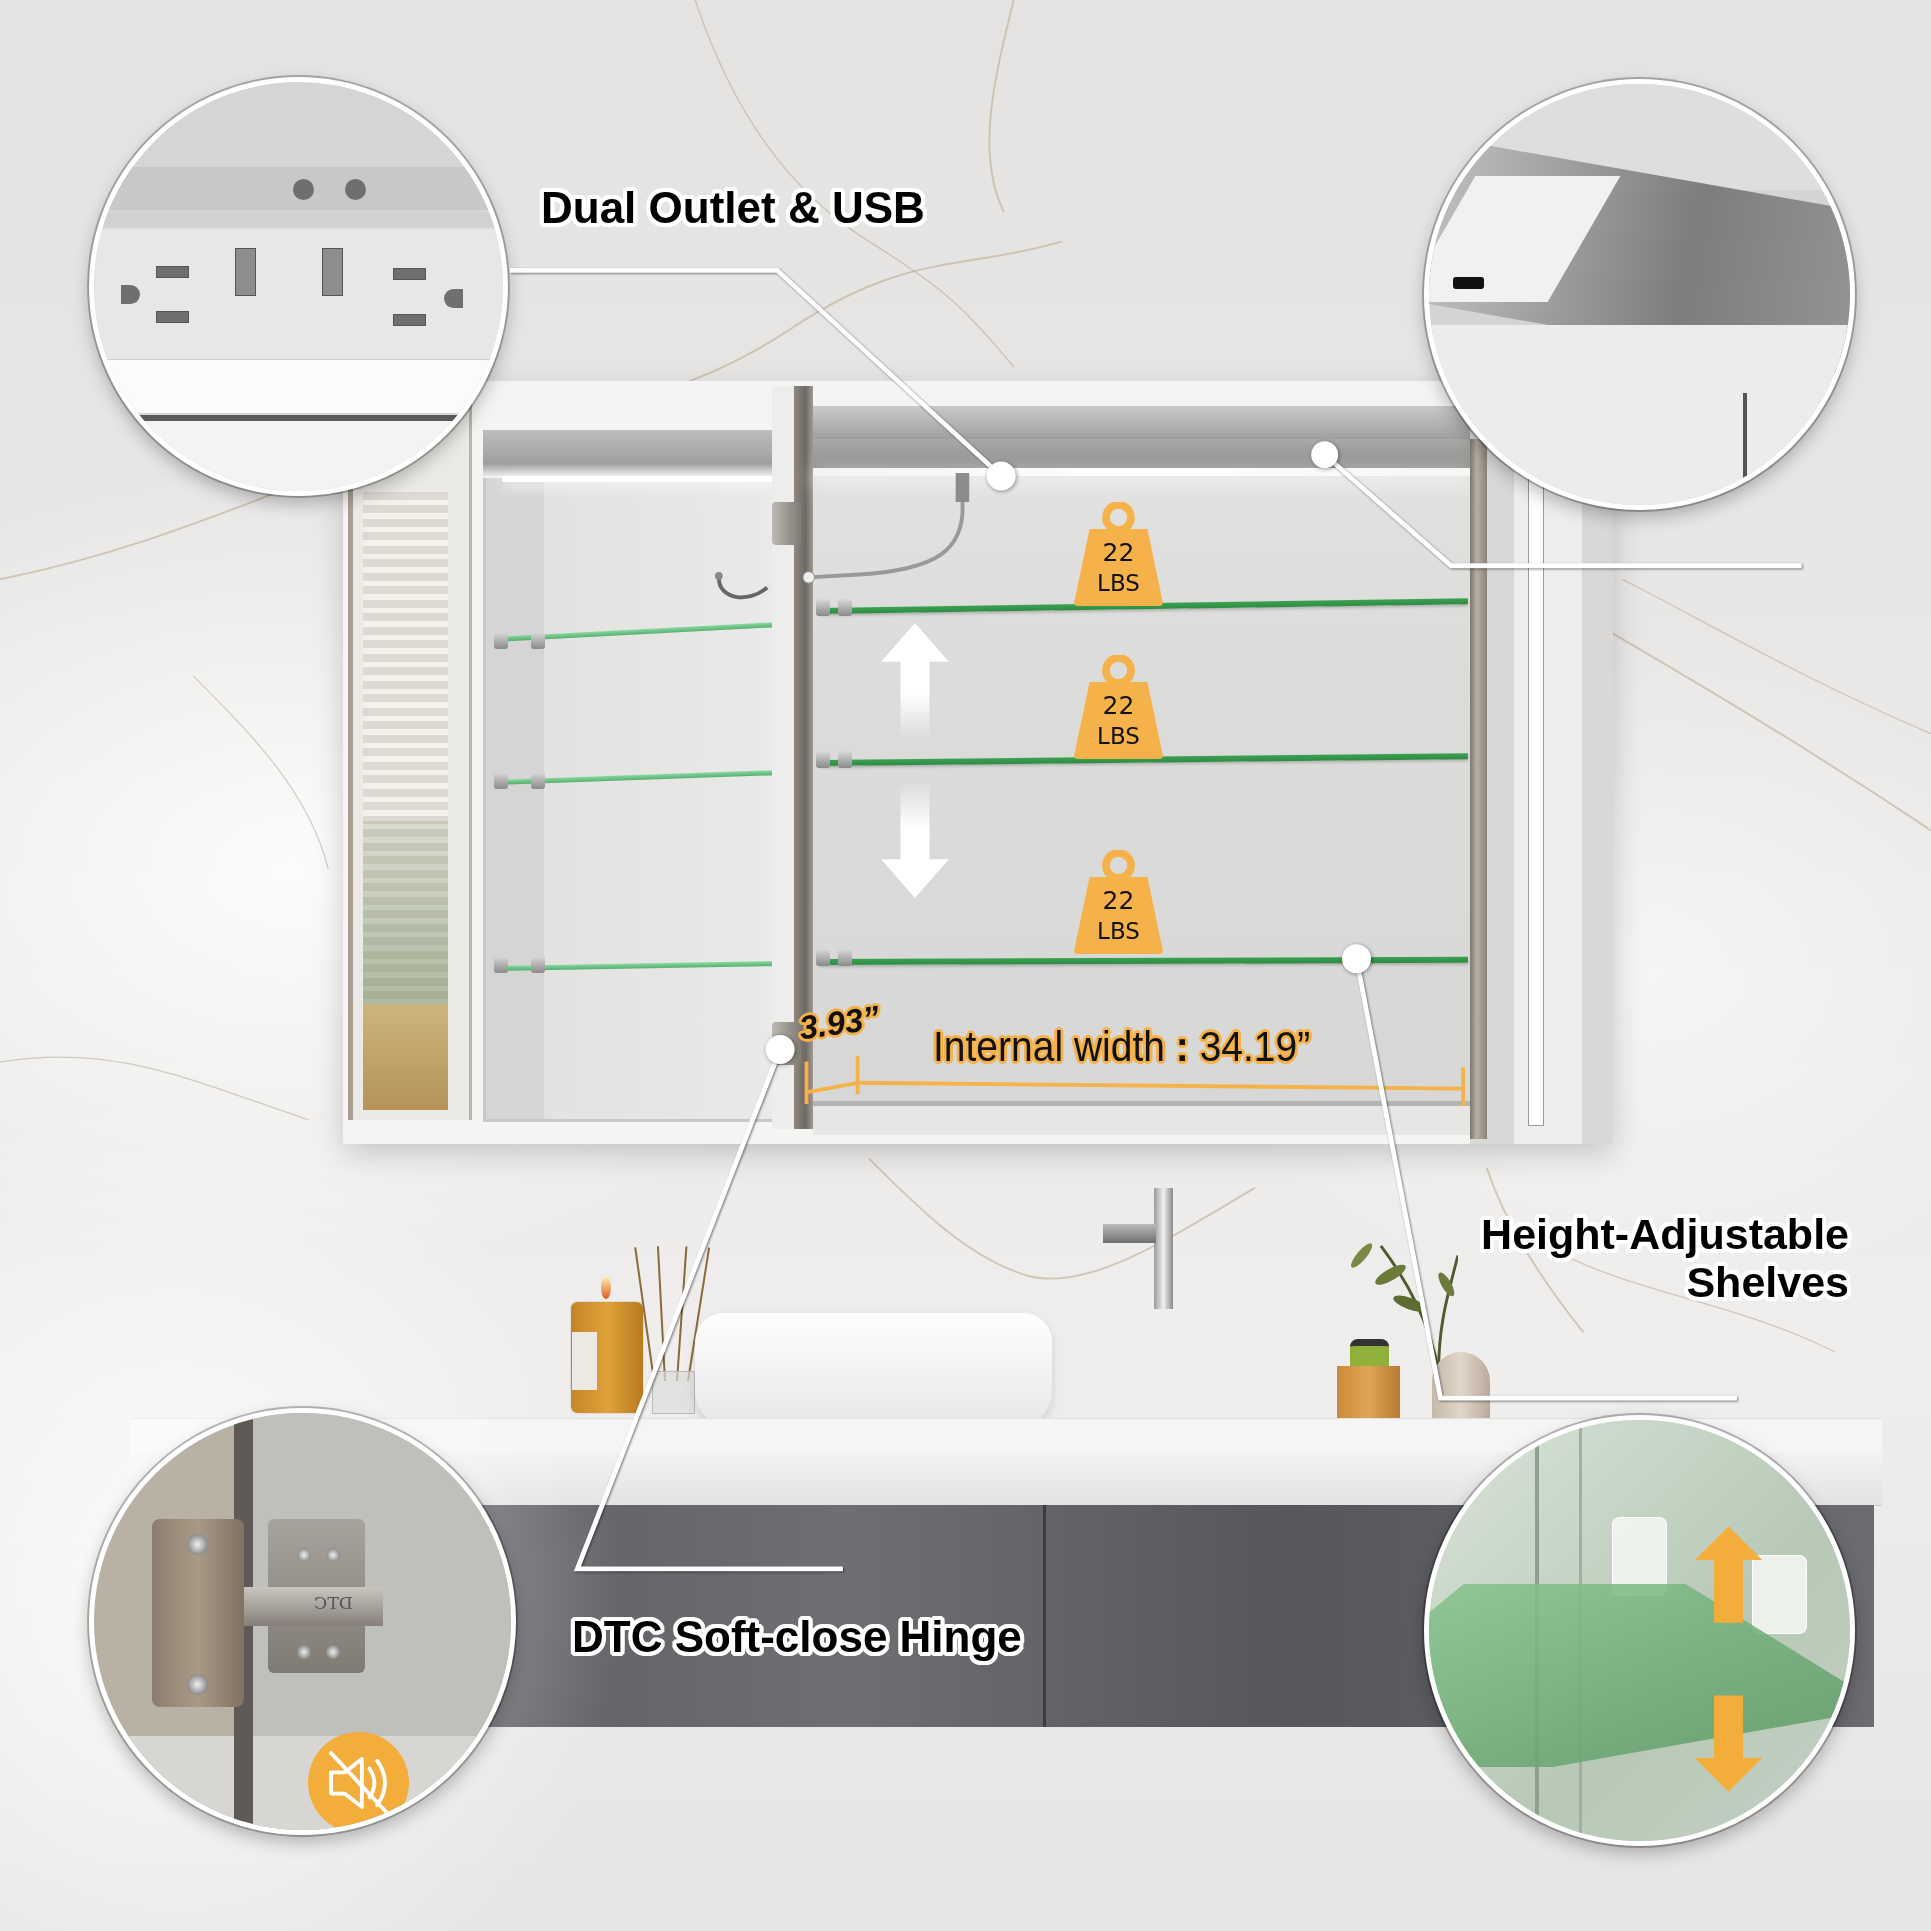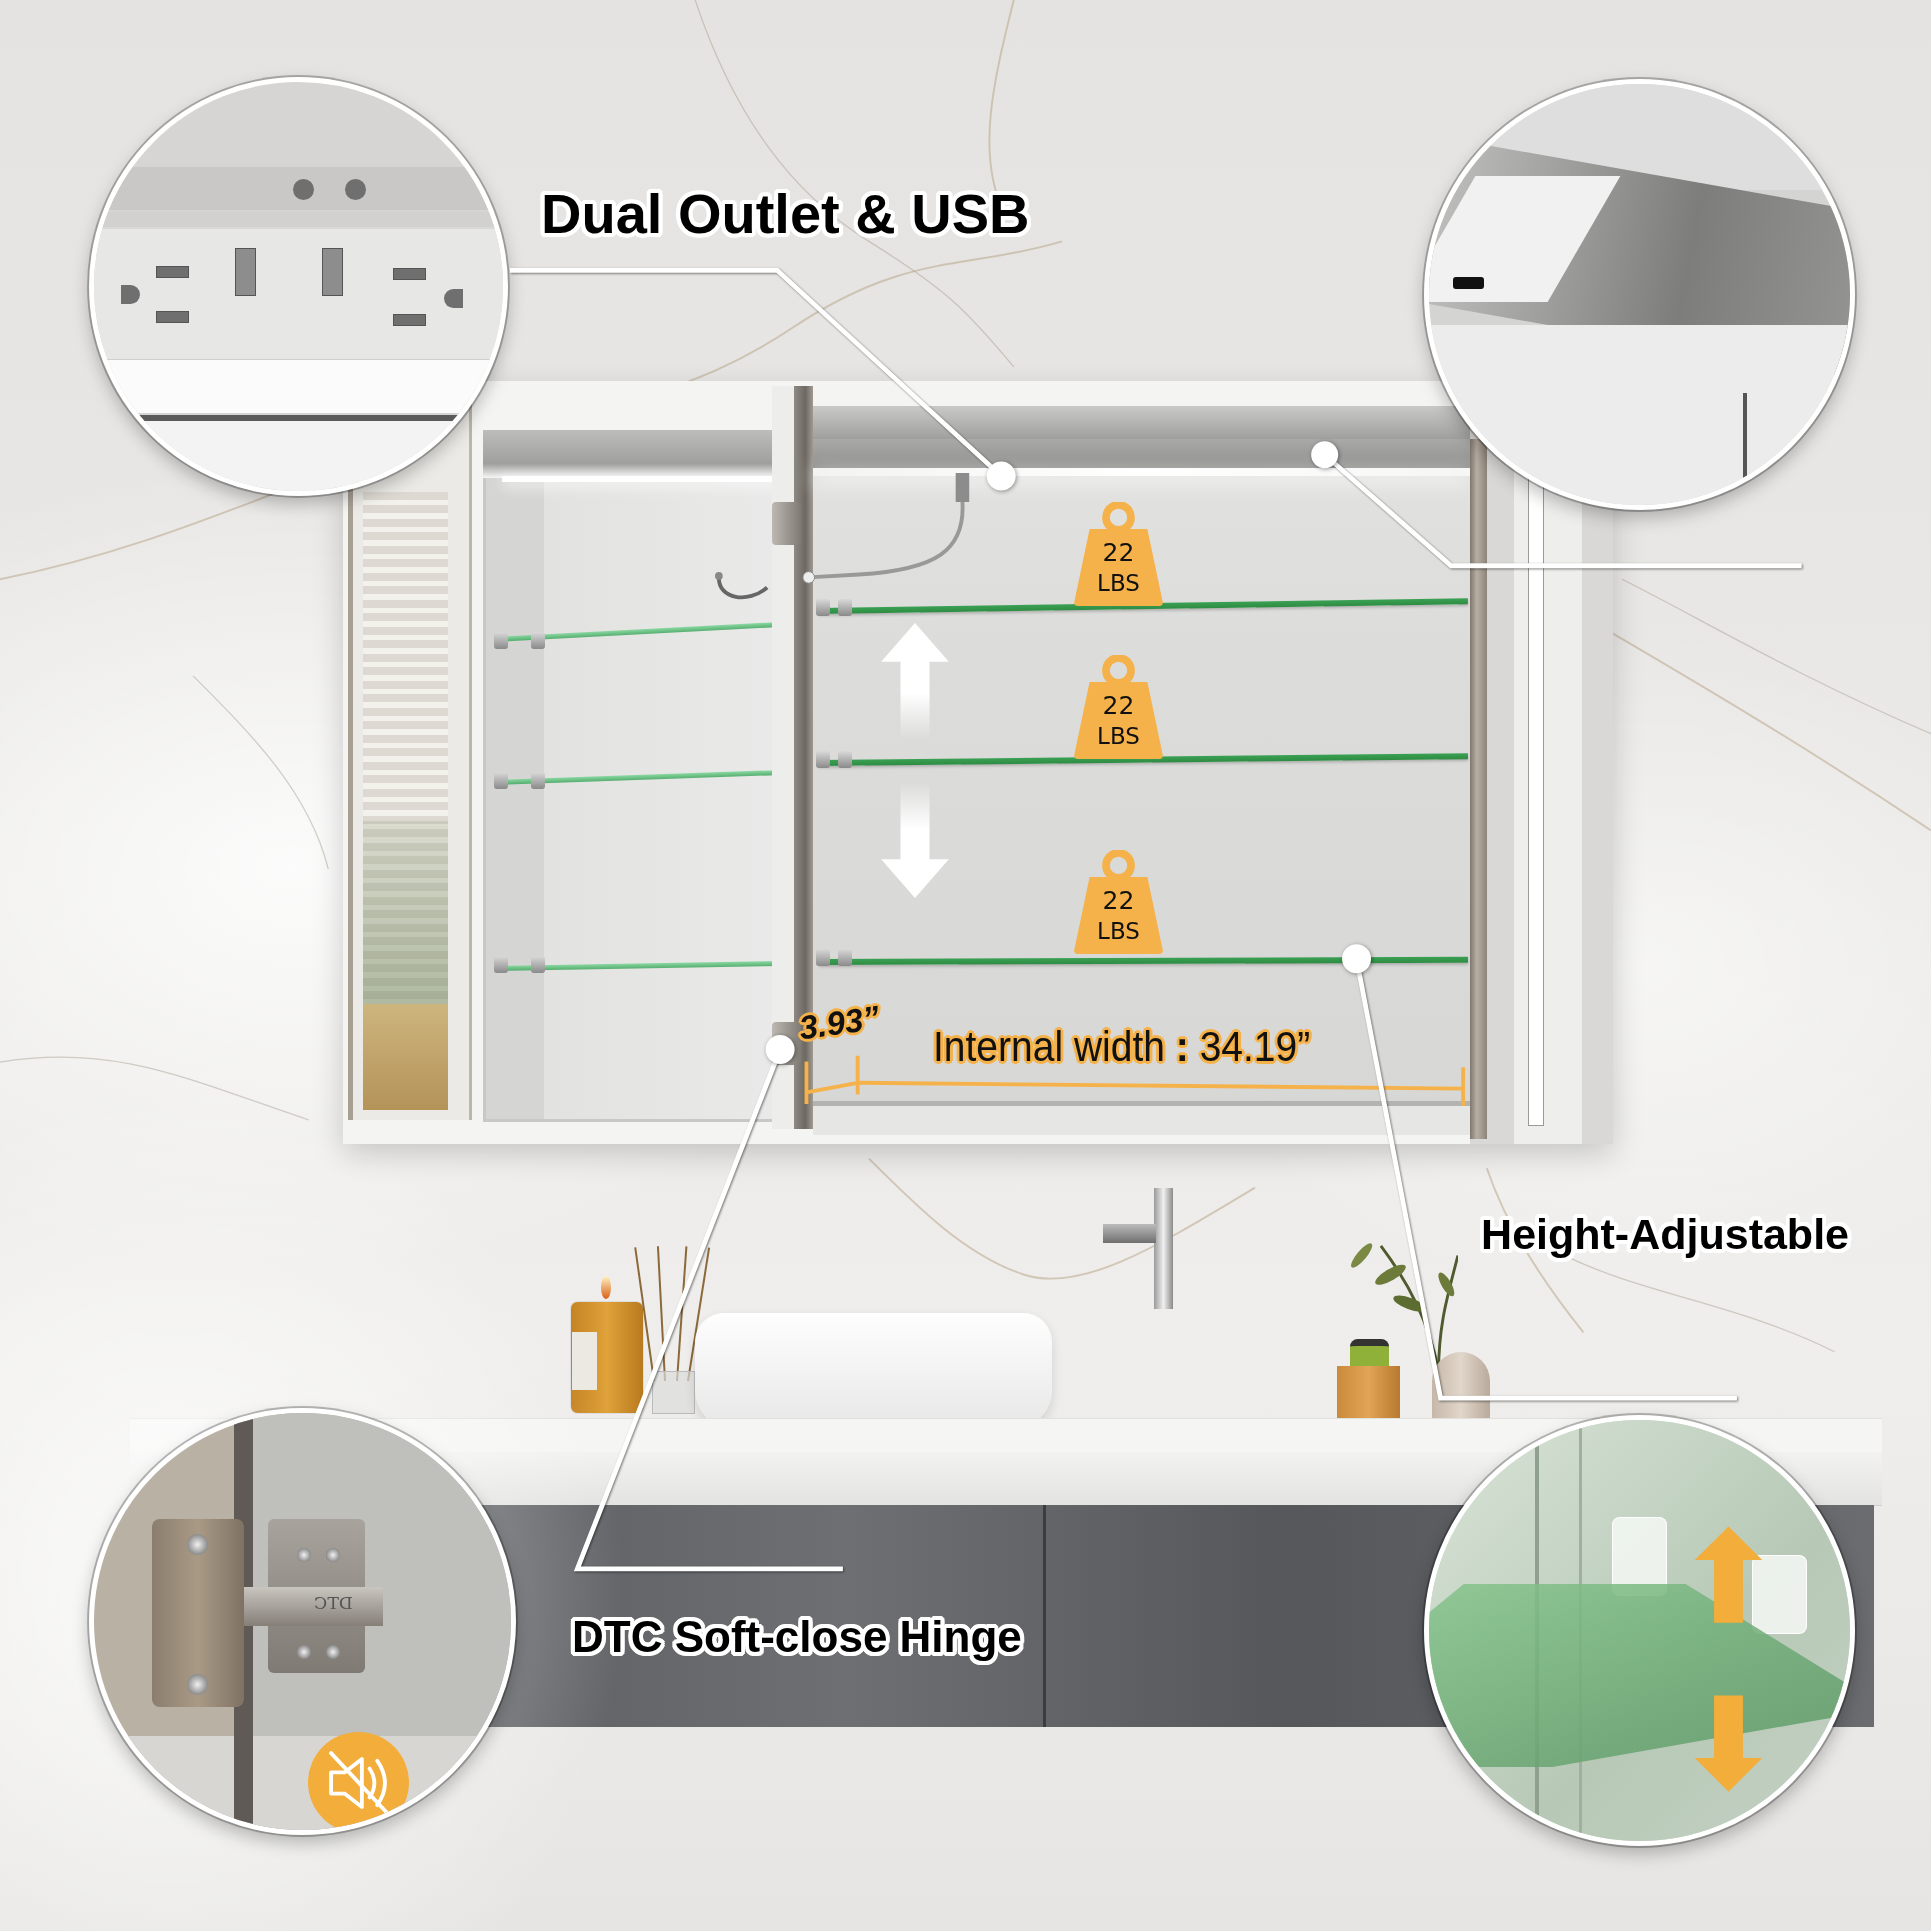--- a/index.html
+++ b/index.html
@@ -399,20 +399,21 @@
     <polyline points="808,1087 598,1625 873,1625"></polyline>
   </g>
   <g fill="#ffffff" style="filter:drop-shadow(1px 1px 2px rgba(0,0,0,.4))">
     <circle cx="1037" cy="493" r="15"></circle>
     <circle cx="1372" cy="471" r="14"></circle>
     <circle cx="1405" cy="993" r="15"></circle>
     <circle cx="808" cy="1087" r="15"></circle>
   </g>
 </svg>
 
-<div class="abs label" style="left:541px;top:183px;font-size:56px;">Dual Outlet &amp; USB</div>
+<div class="abs label" style="left:541px;top:183px;font-size:44px;">Dual Outlet &amp; USB</div>
 <div class="abs label" style="left:1361px;top:608px;font-size:43px;text-align:right;width:463px;">
 </div>
 <div class="abs label" style="left:1352px;top:1210px;font-size:43px;text-align:right;width:497px;">
   <div>Height-Adjustable</div>
+  <div>Shelves</div>
 </div>
 <div class="abs label" style="left:572px;top:1612px;font-size:44px;">DTC Soft-close Hinge</div>
 
 
 </body></html>

